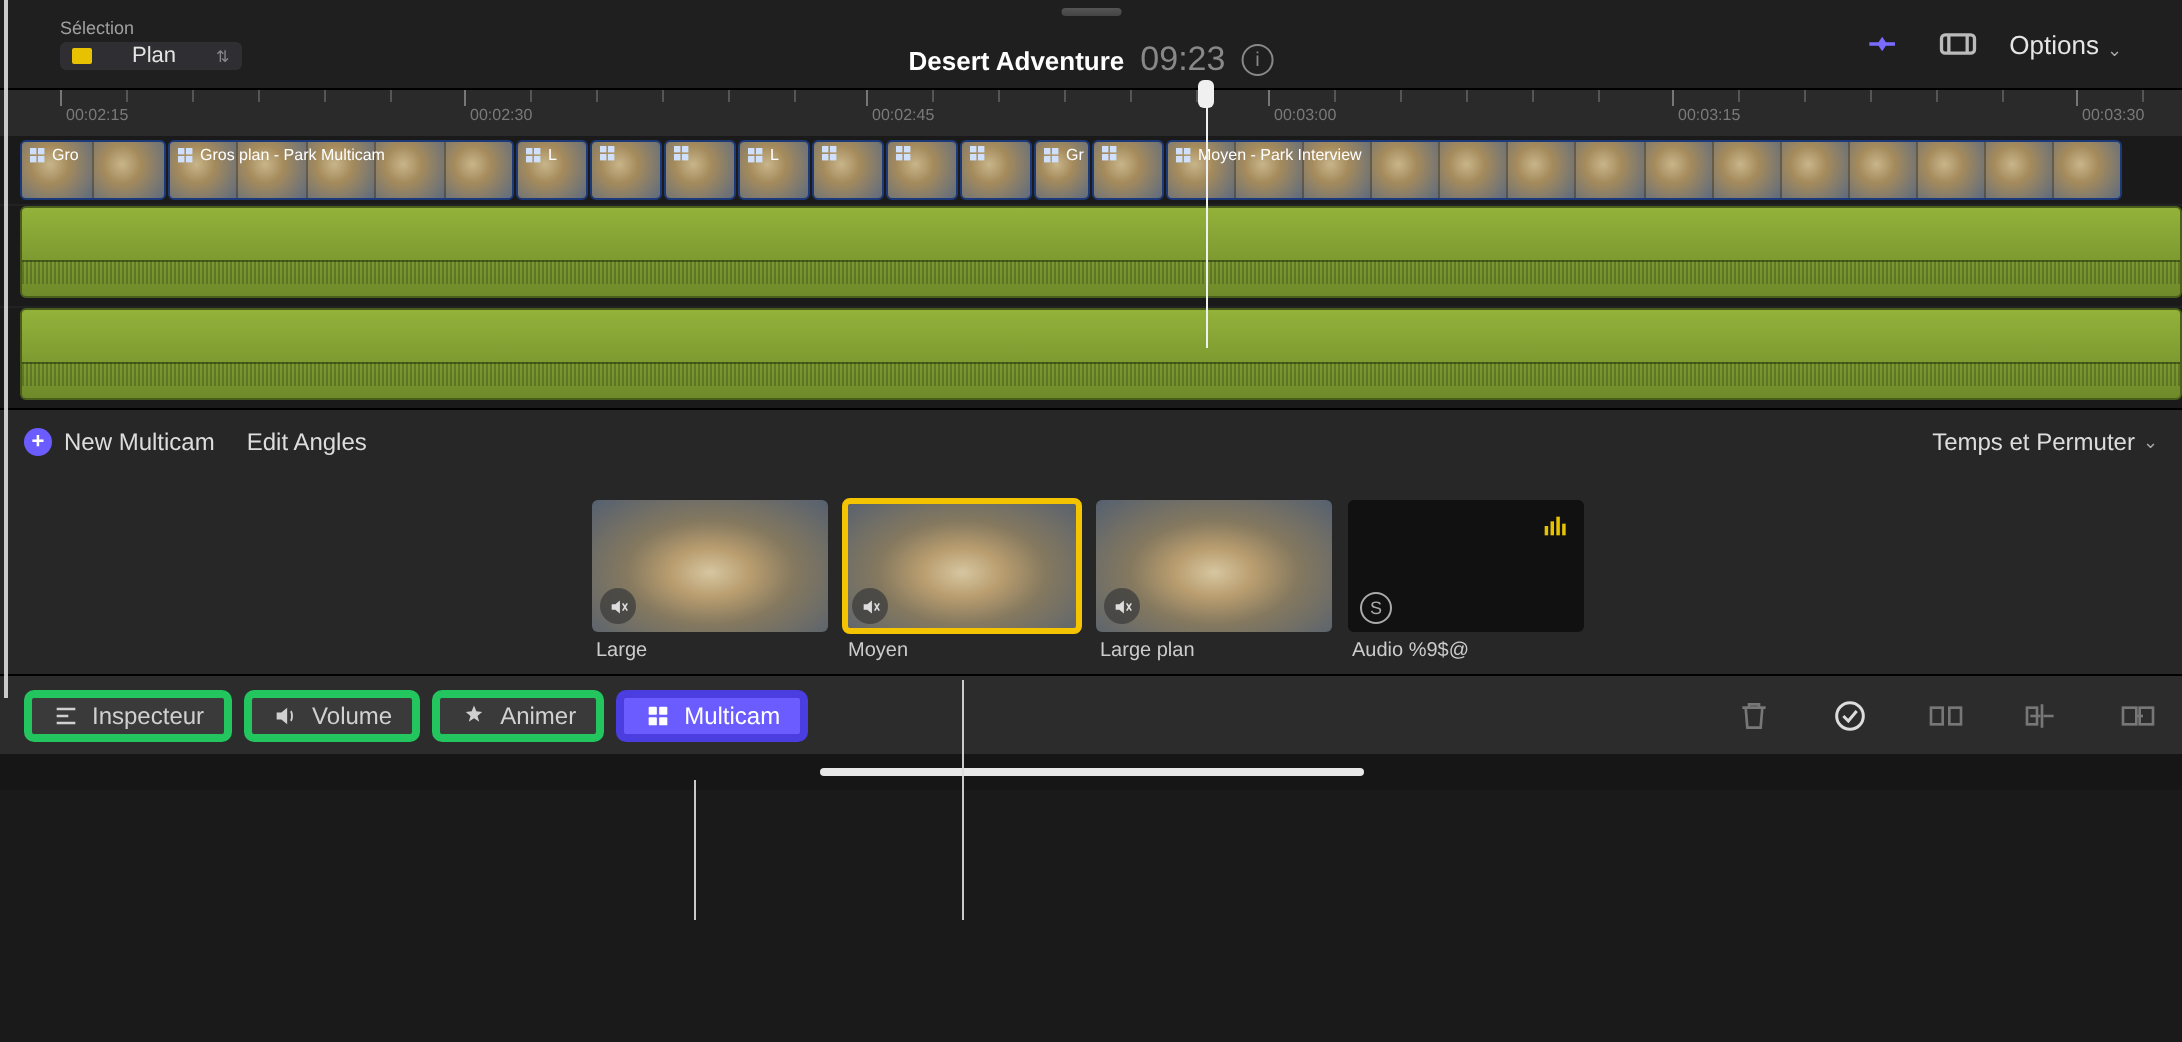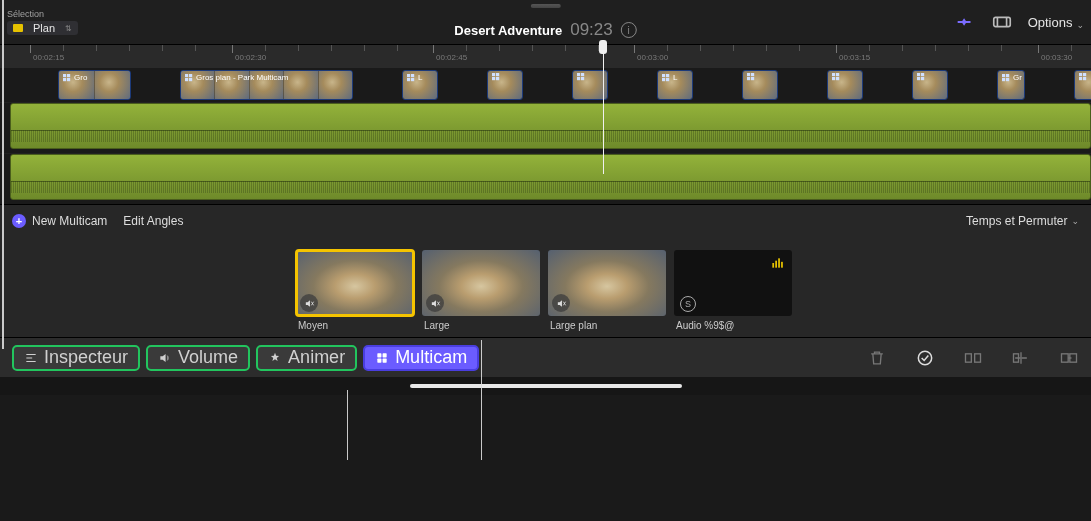--- a/index.html
+++ b/index.html
@@ -15,28 +15,28 @@
     position: relative;
     width: 100%;
     height: 100%;
     background: #1a1a1a;
   }
   
   .header {
     display: flex;
     align-items: center;
     height: 44px;
-    padding: 0 7px;
+    padding: 0 30px;
     background: #1f1f1f;
     position: relative;
   }
   .header-left { display: flex; flex-direction: column; gap: 2px; min-width: 140px;}
   .sel-label { font-size: 9px; color: #a0a0a0; }
   .plan-menu {
-    display: inline-flex; align-items: center; gap: 10px;
+    display: inline-flex; align-items: center; gap: 20px;
     background: #2f2f33; border-radius: 3px;
     padding: 1px 6px; font-size: 11px; color: #e5e5e5;
     width: fit-content; cursor: pointer;
   }
   .plan-swatch { width: 10px; height: 8px; background: #e6c200; border-radius: 1px;}
   .updown { font-size: 8px; color: #888; line-height: 7px;}
   .header-center {
     position: absolute; left: 50%; transform: translateX(-50%);
     display: flex; align-items: center; gap: 10px;
     top: 4px;
@@ -78,21 +78,21 @@
   .tick-label { position: absolute; top: 8px; font-size: 8px; color: #7a7a7a; white-space: nowrap;}
   .tracks { position: relative; }
   .video-track {
     height: 34px; display: flex; gap: 1px; padding-left: 10px;
     background: #1a1a1a; align-items: stretch;
   }
   .clip {
     background: linear-gradient(#3a6fd6,#2c5abb);
     border: 1px solid #1c3a7a; border-radius: 3px;
     position: relative; overflow: hidden; flex-shrink: 0;
-    height: 30px; margin-top: 2px; margin-left: 48px;
+    height: 30px; margin-top: 2px;
   }
   .clip-label {
     position: absolute; top: 2px; left: 4px;
     font-size: 8px; color: #fff; white-space: nowrap;
     display: flex; align-items: center; gap: 3px;
   }
   .clip-icon { display: inline-block; width: 8px; height: 7px; }
   .clip-thumbs { display: flex; height: 100%; }
   .thumb-mini {
     flex: 1; background: radial-gradient(circle at 40% 40%, #c8b58a 0%, #a58b5c 35%, #5e6b7f 100%);
@@ -167,23 +167,23 @@
   }
   .angle-name { font-size: 10px; color: #ccc; padding-left: 2px;}
   
   .bottom-bar {
     height: 40px; background: #2c2c2c;
     border-top: 1px solid #000;
     display: flex; align-items: center; padding: 0 12px; gap: 6px;
   }
   .seg {
     display: inline-flex; align-items: center; gap: 6px;
-    background: #3a3a3a; border: 2px solid #22c55e;
+    background: #3a3a3a; border: 4px solid #22c55e;
     border-radius: 5px; padding: 4px 10px;
-    font-size: 18px; color: #d0d0d0; cursor: pointer;
+    font-size: 12px; color: #d0d0d0; cursor: pointer;
     height: 26px;
   }
   .seg.active { background: #6b5cff; color: #fff; border-color: #4a3ee0;}
   .seg svg { width: 14px; height: 14px; }
   .tool-icons {
     margin-left: auto; display: flex; gap: 28px; align-items: center;
     color: #777;
   }
   .tool-icons .ti { width: 20px; height: 20px; cursor: pointer; }
   
@@ -495,41 +495,41 @@
     <div class="mc-btn">
       <span>Edit Angles</span>
     </div>
     <div class="mc-right">
       <span>Temps et Permuter</span>
       <span class="chev">⌄</span>
     </div>
   </div>
 
   <div class="angles-row" id="angles-row">
+      <div class="angle">
+        <div class="angle-thumb">
+          <span class="mute-badge">
+            <svg viewBox="0 0 24 24" width="11" height="11" fill="#ddd">
+              <path d="M4 9v6h4l5 4V5L8 9H4z"></path>
+              <path d="M16 8l5 8M21 8l-5 8" stroke="#ddd" stroke-width="1.8" fill="none"></path>
+            </svg>
+          </span>
+        </div>
+        <div class="angle-name">Large</div>
+      </div>
       <div class="angle selected">
         <div class="angle-thumb">
           <span class="mute-badge">
             <svg viewBox="0 0 24 24" width="11" height="11" fill="#ddd">
               <path d="M4 9v6h4l5 4V5L8 9H4z"></path>
               <path d="M16 8l5 8M21 8l-5 8" stroke="#ddd" stroke-width="1.8" fill="none"></path>
             </svg>
           </span>
         </div>
         <div class="angle-name">Moyen</div>
-      </div>
-      <div class="angle">
-        <div class="angle-thumb">
-          <span class="mute-badge">
-            <svg viewBox="0 0 24 24" width="11" height="11" fill="#ddd">
-              <path d="M4 9v6h4l5 4V5L8 9H4z"></path>
-              <path d="M16 8l5 8M21 8l-5 8" stroke="#ddd" stroke-width="1.8" fill="none"></path>
-            </svg>
-          </span>
-        </div>
-        <div class="angle-name">Large</div>
       </div>
       <div class="angle">
         <div class="angle-thumb">
           <span class="mute-badge">
             <svg viewBox="0 0 24 24" width="11" height="11" fill="#ddd">
               <path d="M4 9v6h4l5 4V5L8 9H4z"></path>
               <path d="M16 8l5 8M21 8l-5 8" stroke="#ddd" stroke-width="1.8" fill="none"></path>
             </svg>
           </span>
         </div>

